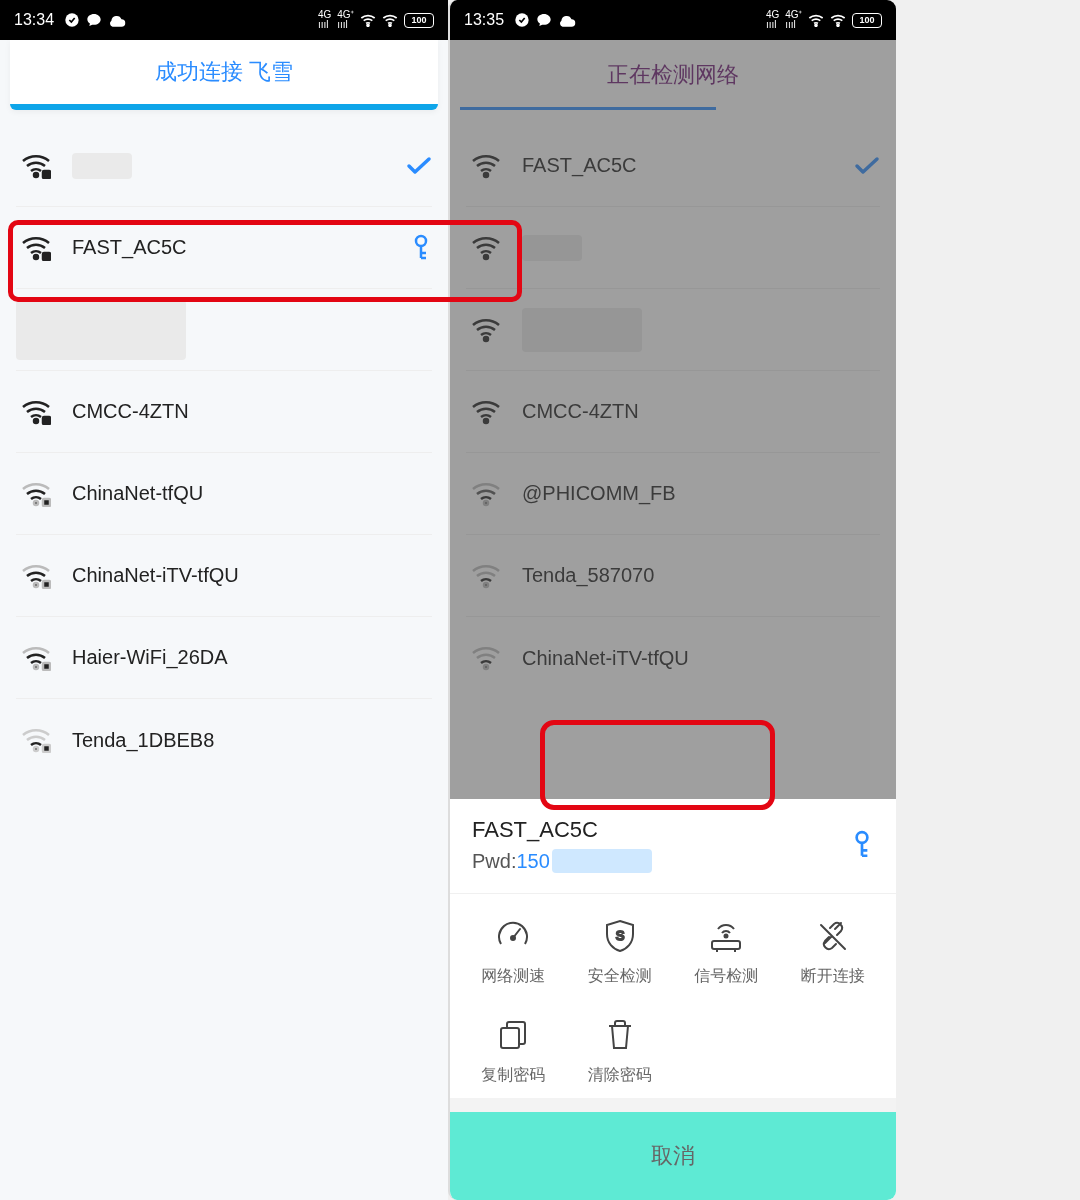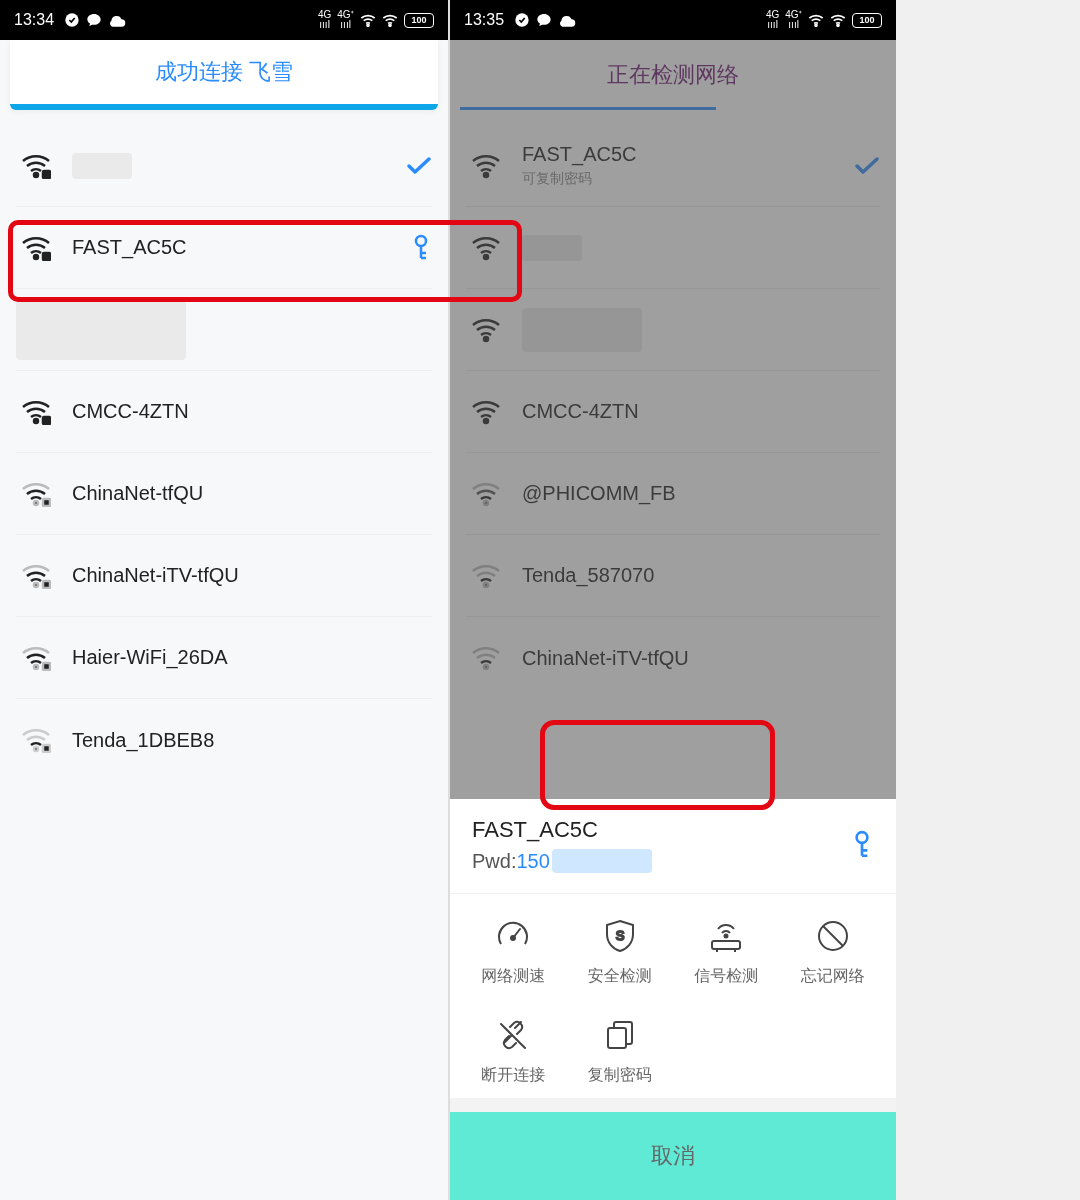--- a/index.html
+++ b/index.html
@@ -6,21 +6,21 @@
   body { font-family: -apple-system, "Helvetica Neue", Arial, sans-serif; background: #f8f8f8; }
   .container { width: 1080px; height: 1200px; display: flex; background: #f0f0f0; }
   .phone { width: 448px; height: 100%; background: #fff; position: relative; display: flex; flex-direction: column; overflow: hidden; }
 
   
   .statusbar { height: 40px; background: #000; color: #fff; display: flex; align-items: center; padding: 0 14px; font-size: 16px; font-weight: 500; }
   .statusbar .time { flex: 0 0 auto; }
   .statusbar .icons-left { margin-left: 10px; display: flex; gap: 6px; align-items: center; }
   .statusbar .spacer { flex: 1; }
   .statusbar .icons-right { display: flex; gap: 6px; align-items: center; font-size: 11px; }
-  .sig-4g { font-size: 10px; line-height: 10px; text-align:center;}
+  .sig-4g { font-size: 10px; line-height: 10px; text-align:left;}
   .st-ico { display: inline-flex; align-items:center; justify-content:center;}
   .batt { border:1.5px solid #fff; border-radius:4px; width:30px; height:15px; display:inline-flex; align-items:center; justify-content:center; font-size:9px; font-weight:700;}
   
   
   .banner { height: 70px; background: #fff; display: flex; align-items: center; justify-content: center; color: #2a8cff; font-size: 22px; font-weight: 500; border-bottom: 6px solid #0ea5e9; margin: 0 10px 15px 10px; box-shadow: 0 2px 6px rgba(0,0,0,0.05); border-radius: 0 0 6px 6px;}
   .left-content { background:#f6f8fa; flex:1; overflow:hidden;}
   
   
   .wifi-list { padding: 0 16px; }
   .wifi-row { display: flex; align-items: center; height: 82px; border-bottom: 1px solid #eee; position: relative; }
@@ -221,21 +221,21 @@
                 <circle cx="15" cy="22" r="2" fill="#222"></circle>
                 <rect x="22" y="18" width="7" height="7" rx="1" fill="#222"></rect>
               </svg>
           </span>
           <span class="wifi-name">Tenda_1DBEB8</span>
         </div>
       </div>
     </div>
   </div>
 
-  <div class="phone" style="border-left:2px solid #ddd;">
+  <div class="phone" style="border-left:2px solid #ddd;border-radius:9px;">
     <div class="statusbar">
       <span class="time">13:35</span>
       <span class="icons-left">
         <span class="st-ico">
             <svg width="16" height="16" viewBox="0 0 24 24" fill="#fff">
               <circle cx="12" cy="12" r="10"></circle>
               <path d="M8 12l3 3 5-6" stroke="#000" stroke-width="2.5" fill="none"></path>
             </svg>
           </span>
         <span class="st-ico">
@@ -283,21 +283,20 @@
           <span class="wifi-ico">
               <svg width="30" height="26" viewBox="0 0 30 26" fill="none" stroke="#222" stroke-width="2.5">
                 <path d="M2 8a20 20 0 0 1 26 0"></path>
                 <path d="M6 13a14 14 0 0 1 18 0"></path>
                 <path d="M10 18a8 8 0 0 1 10 0"></path>
                 <circle cx="15" cy="22" r="2" fill="#222"></circle>
               </svg>
             </span>
           <div class="wifi-namecol">
             <span style="font-size:20px;color:#222;">FAST_AC5C</span>
-            <span class="wifi-sub">可复制密码</span>
           </div>
           <span class="checkmark">
               <svg width="26" height="20" viewBox="0 0 26 20" fill="none" stroke="#2a8cff" stroke-width="3.5" stroke-linecap="round" stroke-linejoin="round">
                 <path d="M3 10l6 6L23 3"></path>
               </svg>
             </span>
         </div>
         <div class="wifi-row">
           <span class="wifi-ico">
               <svg width="30" height="26" viewBox="0 0 30 26" fill="none" stroke="#222" stroke-width="2.5">
@@ -412,43 +411,42 @@
                 <path d="M15 14a5 5 0 0 1 8 0"></path>
                 <circle cx="19" cy="17" r="1.5" fill="#444"></circle>
                 <rect x="5" y="22" width="28" height="8" rx="2"></rect>
                 <path d="M10 30v3 M28 30v3"></path>
               </svg>
             </span>
           <span class="action-label">信号检测</span>
         </div>
         <div class="action">
           <span class="action-ico">
-              <svg width="34" height="34" viewBox="0 0 34 34" fill="none" stroke="#444" stroke-width="2">
-                <circle cx="17" cy="17" r="14"></circle>
-                <path d="M7 7l20 20"></path>
-              </svg>
-            </span>
-          <span class="action-label">忘记网络</span>
-        </div>
-        <div class="action">
-          <span class="action-ico">
               <svg width="36" height="34" viewBox="0 0 36 34" fill="none" stroke="#444" stroke-width="2" stroke-linecap="round">
                 <path d="M10 24l6-6 M20 10l6-6 M14 18l-4 4a5 5 0 0 0 7 7l4-4 M22 16l4-4a5 5 0 0 0-7-7l-4 4 M6 6l24 24"></path>
               </svg>
             </span>
           <span class="action-label">断开连接</span>
         </div>
         <div class="action">
           <span class="action-ico">
               <svg width="32" height="34" viewBox="0 0 32 34" fill="none" stroke="#444" stroke-width="2">
                 <rect x="4" y="10" width="18" height="20" rx="2"></rect>
                 <path d="M10 10V6a2 2 0 0 1 2-2h14a2 2 0 0 1 2 2v18a2 2 0 0 1-2 2h-4"></path>
               </svg>
             </span>
           <span class="action-label">复制密码</span>
+        </div>
+        <div class="action">
+          <span class="action-ico">
+              <svg width="30" height="34" viewBox="0 0 30 34" fill="none" stroke="#444" stroke-width="2">
+                <path d="M4 8h22 M10 8V5a2 2 0 0 1 2-2h6a2 2 0 0 1 2 2v3 M7 8l2 22h12l2-22"></path>
+              </svg>
+            </span>
+          <span class="action-label">清除密码</span>
         </div>
       </div>
       <div class="sheet-divider"></div>
       <div class="cancel-btn">取消</div>
     </div>
   </div>
 
   <div class="red-frame left"></div>
   <div class="red-frame right"></div>
 </div>

